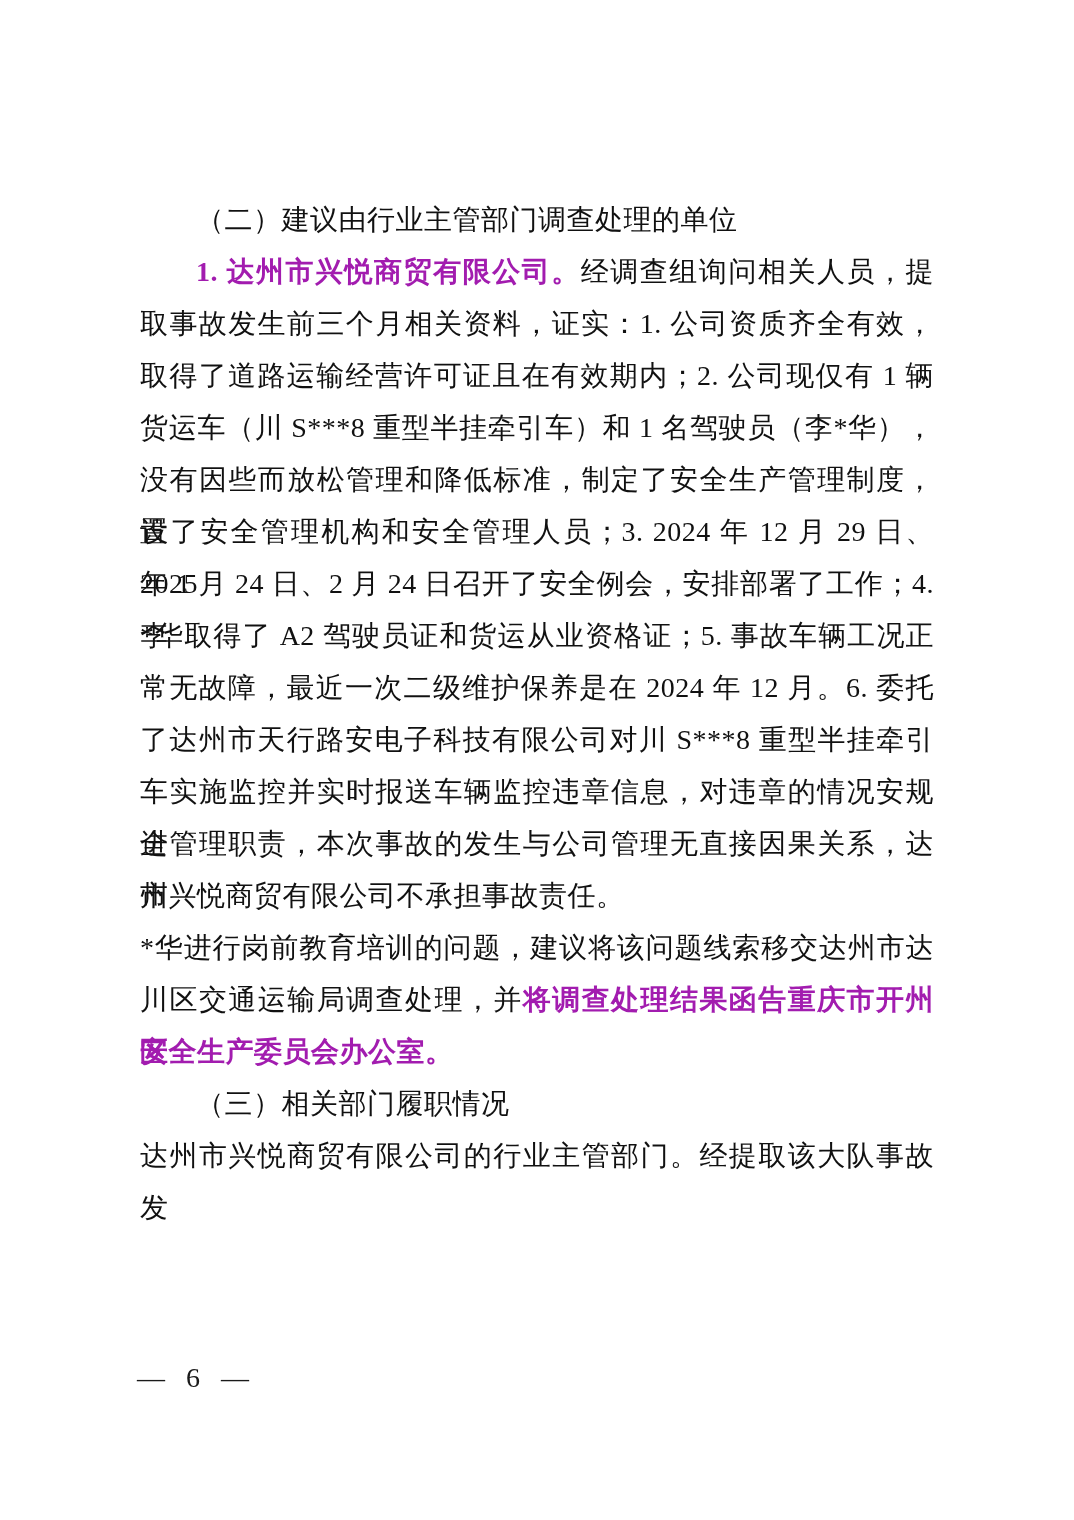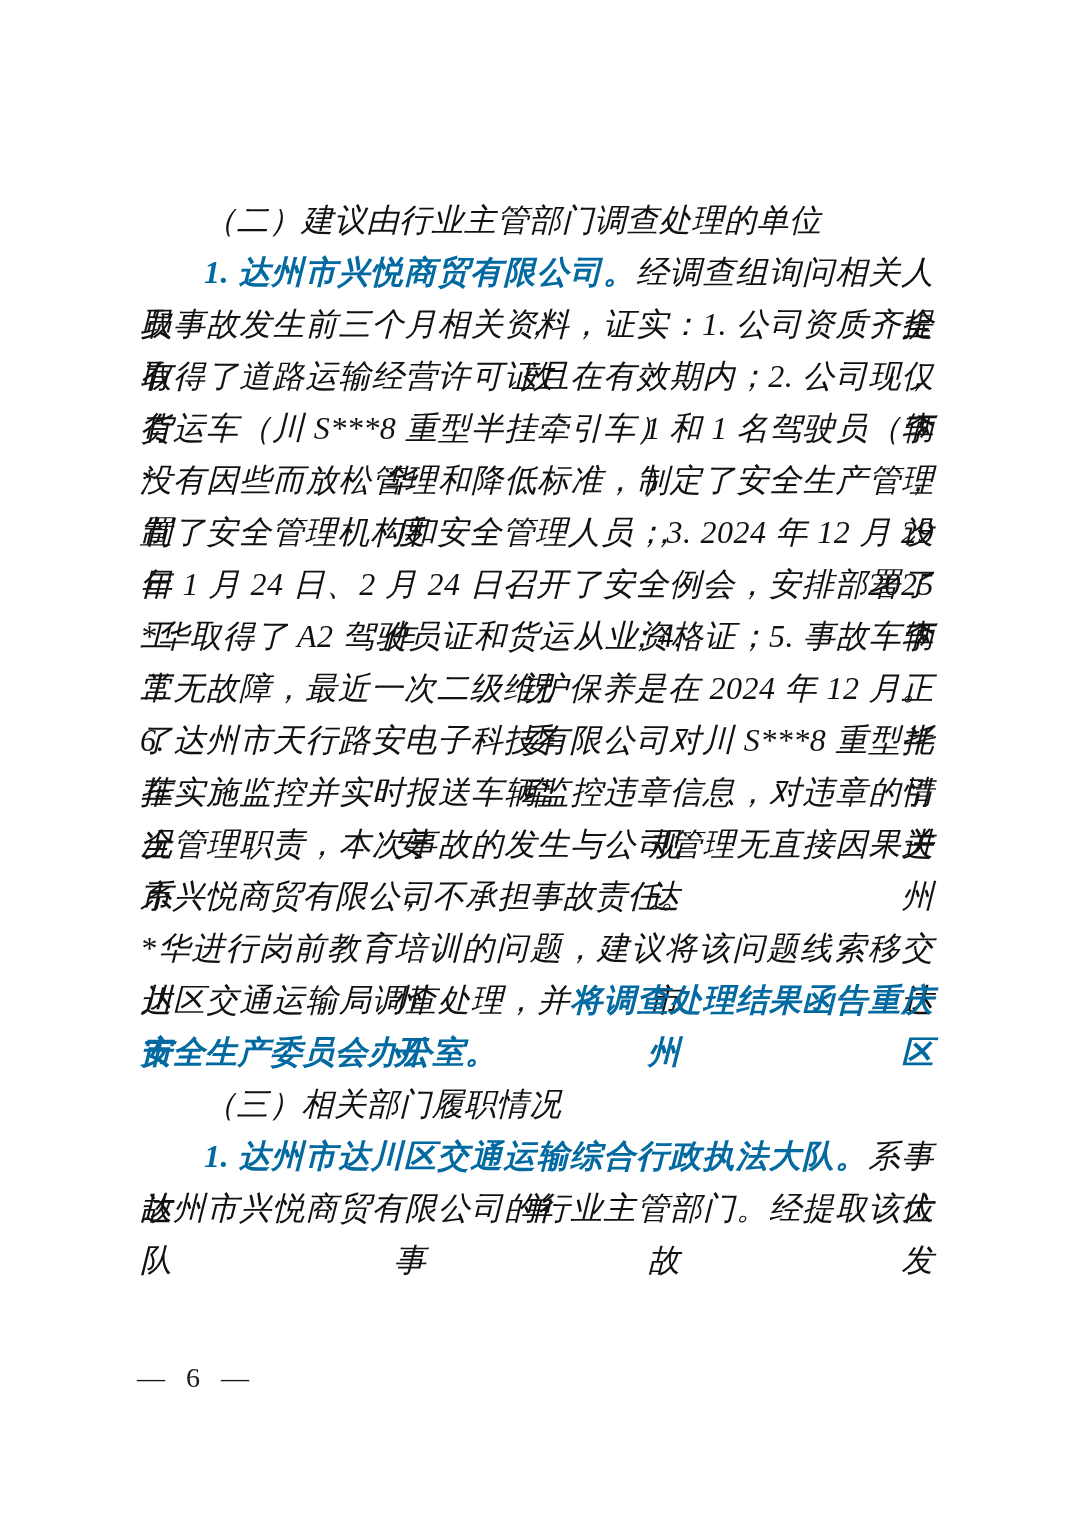--- a/index.html
+++ b/index.html
@@ -16,37 +16,36 @@
       font-family: "Liberation Serif", "DejaVu Serif", serif;
       color: #111111;
     }
     .content {
       position: absolute;
       left: 140px;
       top: 194px;
       width: 794px;
     }
     .line {
-      font-size: 32px;
+      font-size: 28px;
       line-height: 52px;
       height: 52px;
       white-space: normal;
       letter-spacing: 0.5px;
-      font-style: italic;
     }
     .justify {
       text-align: justify;
       text-align-last: justify;
     }
     .indent {
       text-indent: 2em;
     }
     .bold {
       font-weight: 700;
-      color: #0369a1;
+      color: #a21caf;
     }
     .kaiti {
       
       font-family: "Liberation Serif", "DejaVu Serif", serif;
       font-weight: 500;
     }
     .footer {
       position: absolute;
       left: 137px;
       top: 1352px;
@@ -94,20 +93,19 @@
 
 
     <div class="line justify"><span>*华进行岗前教育培训的问题，建议将该问题线索移交达州市达</span></div>
 
     <div class="line justify"><span>川区交通运输局调查处理，并</span><span class="bold">将调查处理结果函告重庆市开州区</span></div>
 
     <div class="line"><span class="bold">安全生产委员会办公室。</span></div>
 
     <div class="line kaiti indent"><span>（三）相关部门履职情况</span></div>
 
-    <div class="line justify indent"><span class="bold">1. 达州市达川区交通运输综合行政执法大队。</span><span>系事故单位</span></div>
 
     <div class="line justify"><span>达州市兴悦商贸有限公司的行业主管部门。经提取该大队事故发</span></div>
 
   </div>
 
   <div class="footer">— 6 —</div>
 </div>
 
 </body></html>

